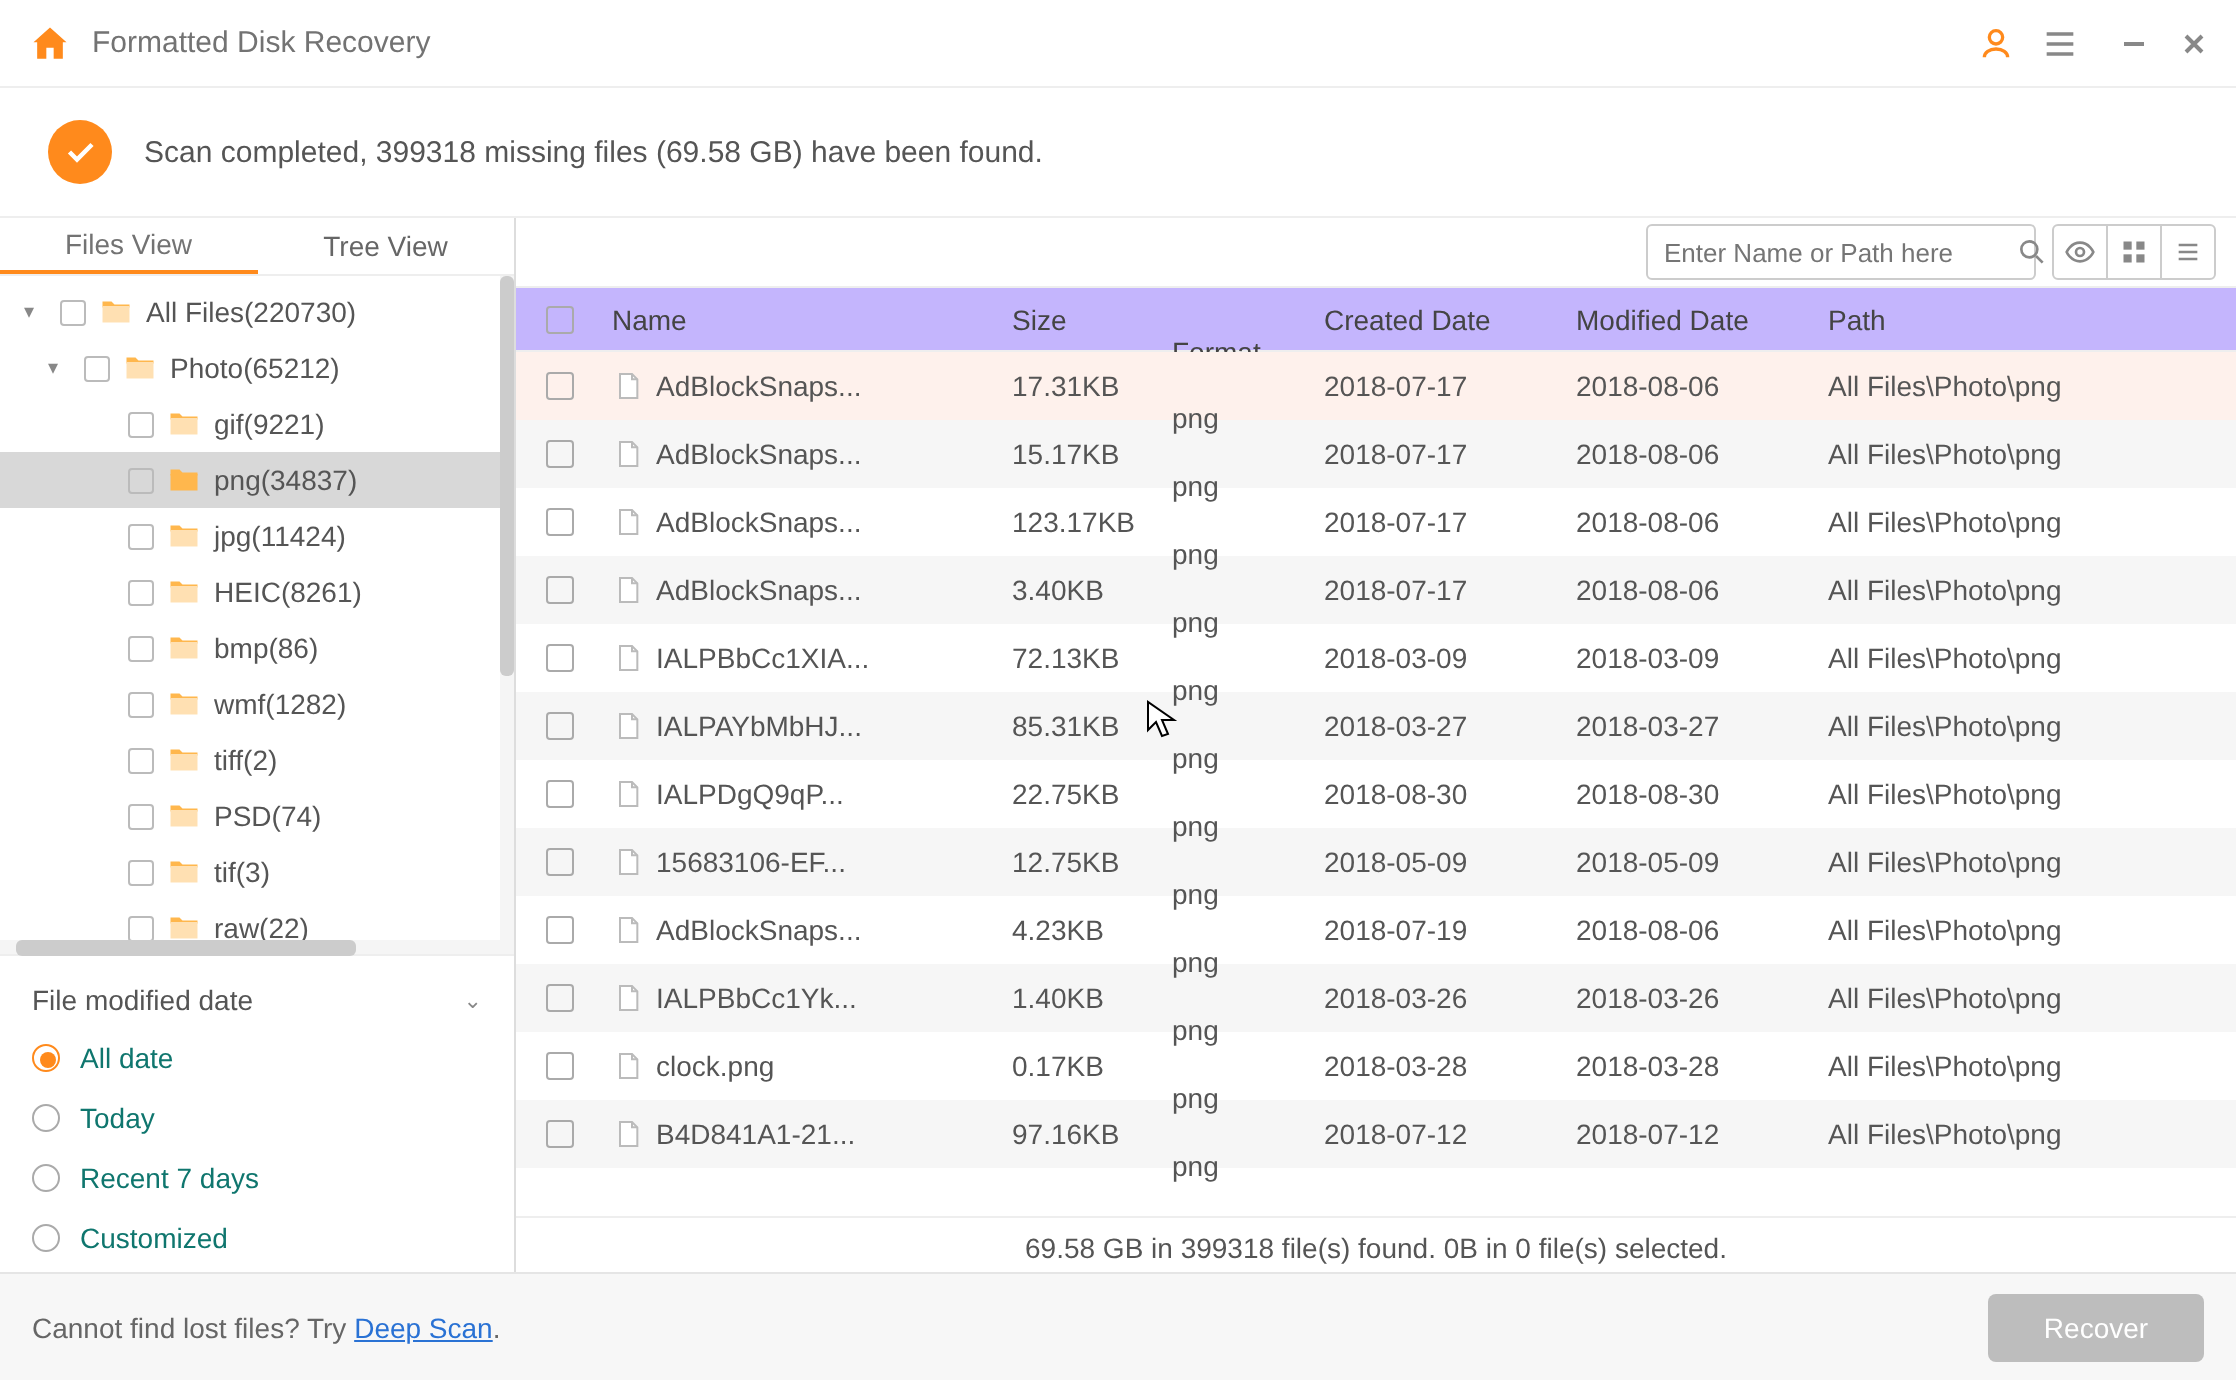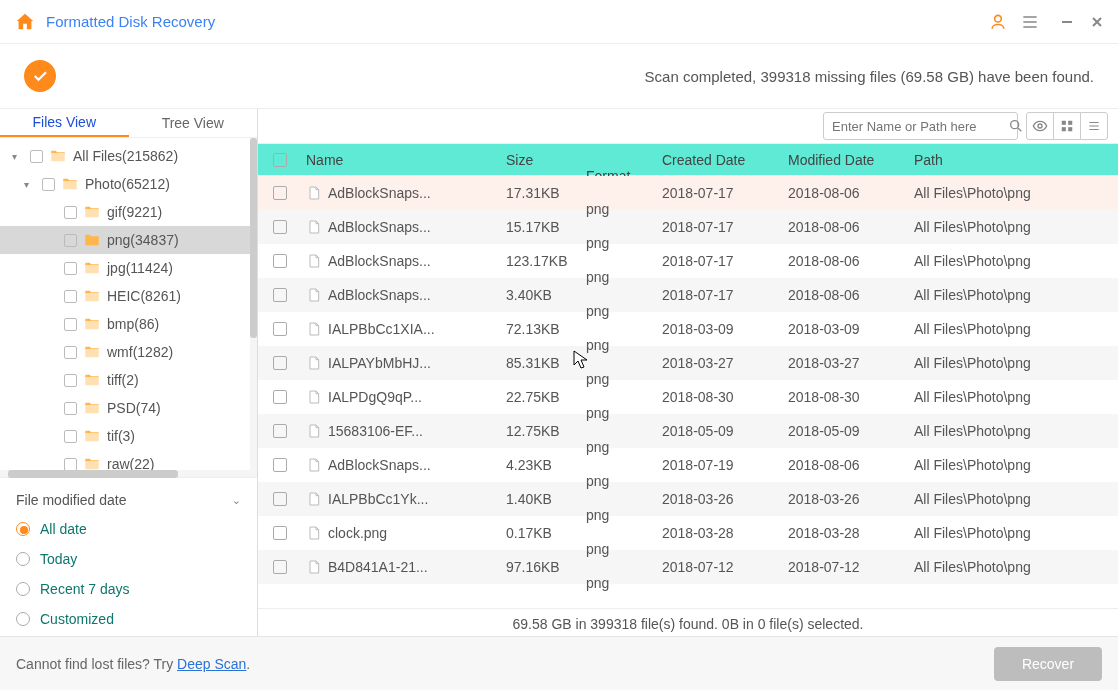--- a/index.html
+++ b/index.html
@@ -1,40 +1,40 @@
 <!DOCTYPE html>
 <html><head>
 <meta charset="utf-8">
 <style>
 * { box-sizing: border-box; margin: 0; padding: 0; font-family: -apple-system, BlinkMacSystemFont, "Segoe UI", Arial, sans-serif; }
 body { width: 1118px; height: 690px; background: #fff; color: #555; font-size: 14px; overflow: hidden; position: relative; }
 
 
 .titlebar { height: 44px; display: flex; align-items: center; padding: 0 14px; border-bottom: 1px solid #eee; }
 .titlebar .home { color: #ff8a1c; margin-right: 10px; display:flex; }
-.titlebar .title { font-size: 15px; color: #3b82f6; }
+.titlebar .title { font-size: 15px; color: #737373; }
 .titlebar .spacer { flex: 1; }
 .titlebar .win-ctrl { display: flex; align-items: center; gap: 16px; margin-left:8px;}
 .titlebar .win-ctrl span, .titlebar .user, .titlebar .menu-icon { color: #888; cursor: pointer; display:flex; align-items:center; }
 .titlebar .user { color: #ff8a1c; margin-right: 12px;}
 .titlebar .menu-icon { margin-right: 12px; }
 
 
-.status-row { display: flex; align-items: center; padding: 16px 24px 16px 24px; justify-content: space-between; }
+.status-row { display: flex; align-items: center; padding: 16px 24px 16px 24px; }
 .status-row .check { width: 32px; height: 32px; border-radius: 50%; background: #ff8a1c; margin-right: 16px; display: flex; align-items: center; justify-content: center; color: #fff; }
 .status-row .msg { font-size: 15px; color: #555; }
 
 
 .main { display: flex; height: 530px; border-top: 1px solid #eee; }
 
 
 .sidebar { width: 258px; border-right: 1px solid #ddd; display: flex; flex-direction: column; position: relative; }
 .tabs { display: flex; height: 34px; border-bottom: 1px solid #eee; }
 .tabs .tab { flex: 1; display: flex; align-items: center; justify-content: center; font-size: 14px; color: #666; cursor: pointer; }
-.tabs .tab.active { color: #1d4ed8; border-bottom: 2px solid #ff8a1c; }
+.tabs .tab.active { color: #737373; border-bottom: 2px solid #ff8a1c; }
 
 .tree { flex: 0 0 auto; overflow-y: auto; padding: 4px 0; height: 332px; position: relative; }
 .tree-scroll-track { position:absolute; right:0; top:0; width:7px; height:100%; background:#f5f5f5; }
 .tree-scroll-thumb { position:absolute; right:0; top:0; width:7px; height:200px; background:#ccc; border-radius:3px; }
 .tree-item { display: flex; align-items: center; height: 28px; padding-left: 12px; cursor: pointer; white-space: nowrap; }
 .tree-item .caret { width: 12px; color: #888; font-size: 10px; }
 .tree-item .cb { width: 13px; height: 13px; border: 1px solid #bbb; border-radius: 2px; margin: 0 6px; }
 .tree-item .folder { display:flex; margin-right: 6px; }
 .tree-item .label { color: #555; font-size: 14px; }
 .tree-item.l1 { }
@@ -62,21 +62,21 @@
 .search { display: flex; align-items: center; border: 1px solid #ccc; border-radius: 3px; height: 28px; padding: 0 8px; width: 195px; justify-content: space-between; }
 .search input { border: none; outline: none; flex: 1; font-size: 13px; color: #666; background:transparent; }
 .search .mag { color: #888; display:flex;}
 .iconbtn { width: 28px; height: 28px; border: 1px solid #ccc; border-radius: 3px; display: flex; align-items: center; justify-content: center; color: #888; cursor:pointer; background:#fff;}
 .iconbtn.grid { margin-left: -1px; border-radius:0;}
 .iconbtn.eye { border-radius: 3px 0 0 3px;}
 .iconbtn.list { border-radius: 0 3px 3px 0; margin-left:-1px;}
 .iconbtn-group { display:flex; }
 
 
-.tbl-head { display: flex; align-items: center; height: 33px; border-top: 1px solid #eee; border-bottom: 1px solid #eee; background: #5eead4; padding-left: 4px;}
+.tbl-head { display: flex; align-items: center; height: 33px; border-top: 1px solid #eee; border-bottom: 1px solid #eee; background: #c4b5fd; padding-left: 4px;}
 .tbl-head .col, .row .col { padding: 0 8px; color: #444; font-size: 14px; }
 .col.cb { width: 36px; display:flex; align-items:center; justify-content:center;}
 .col .hcb { width: 14px; height: 14px; border: 1px solid #aaa; border-radius: 2px;}
 .col.name { width: 200px; }
 .col.size { width: 80px; }
 .col.fmt { width: 76px; margin-top: 32px; }
 .col.cd { width: 126px; }
 .col.md { width: 126px; }
 .col.path { flex: 1; }
 
@@ -153,21 +153,21 @@
     <div class="tree" id="tree">
         <div class="tree-item l1">
           <span class="caret">▾</span>
           <span class="cb"></span>
           <span class="folder">
             <svg width="18" height="18" viewBox="0 0 24 24">
               <path class="tab" fill="#ffb74d" d="M3 5h6l2 2h10v2H3z"></path>
               <path class="body" fill="#ffe0b2" d="M3 8h18v11H3z"></path>
             </svg>
           </span>
-          <span class="label">All Files(215862)</span>
+          <span class="label">All Files(220730)</span>
         </div>
         <div class="tree-item l2">
           <span class="caret">▾</span>
           <span class="cb"></span>
           <span class="folder">
             <svg width="18" height="18" viewBox="0 0 24 24">
               <path class="tab" fill="#ffb74d" d="M3 5h6l2 2h10v2H3z"></path>
               <path class="body" fill="#ffe0b2" d="M3 8h18v11H3z"></path>
             </svg>
           </span>

